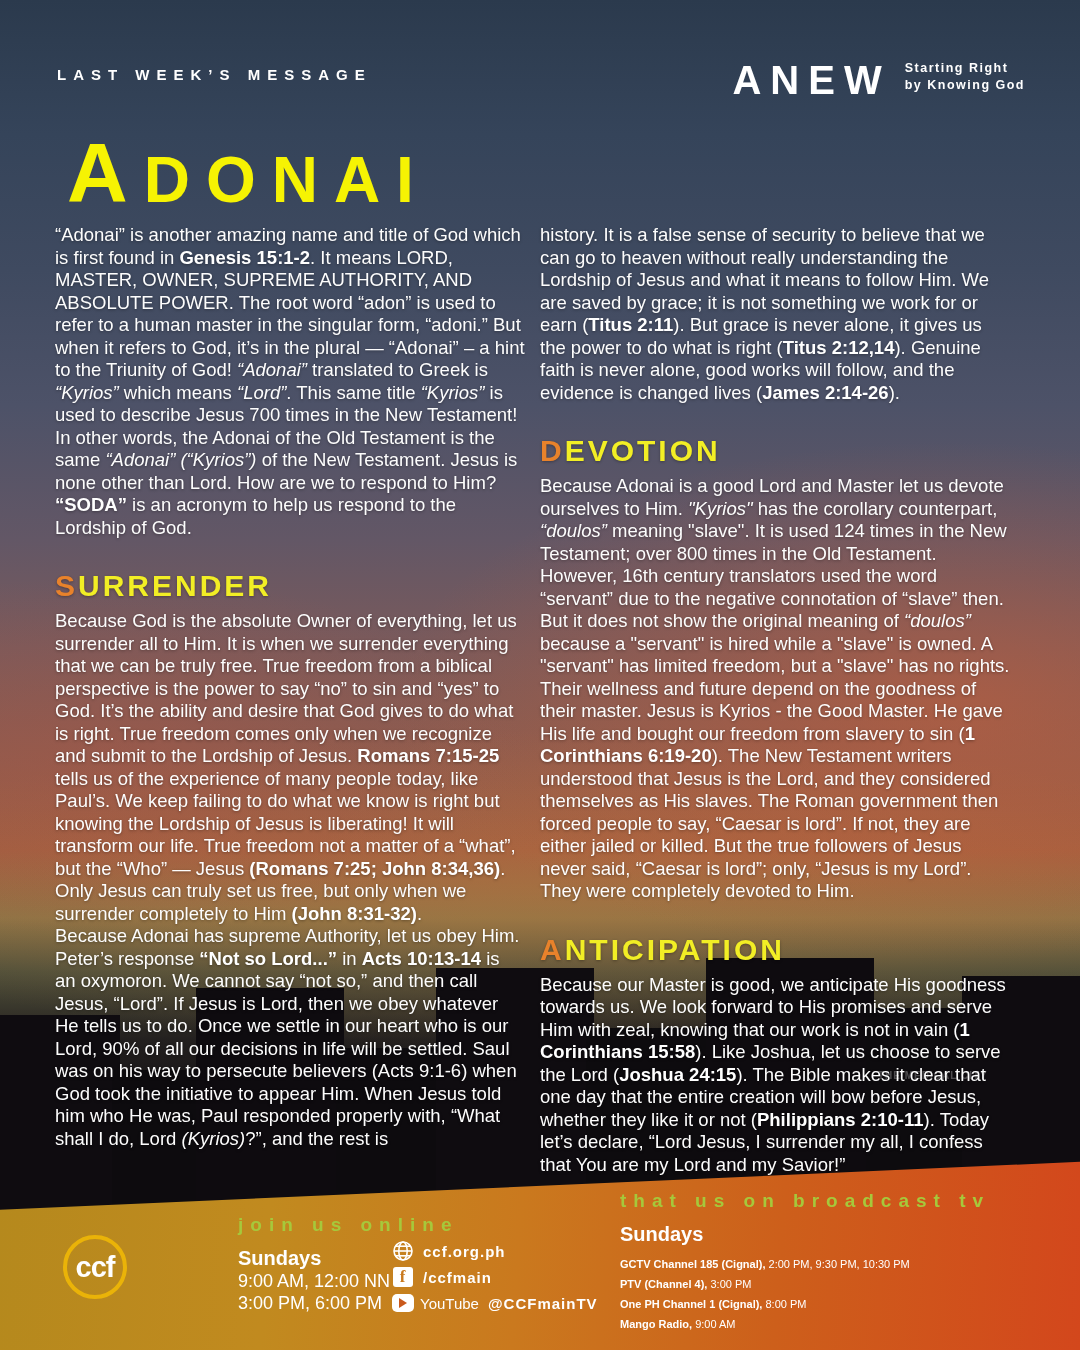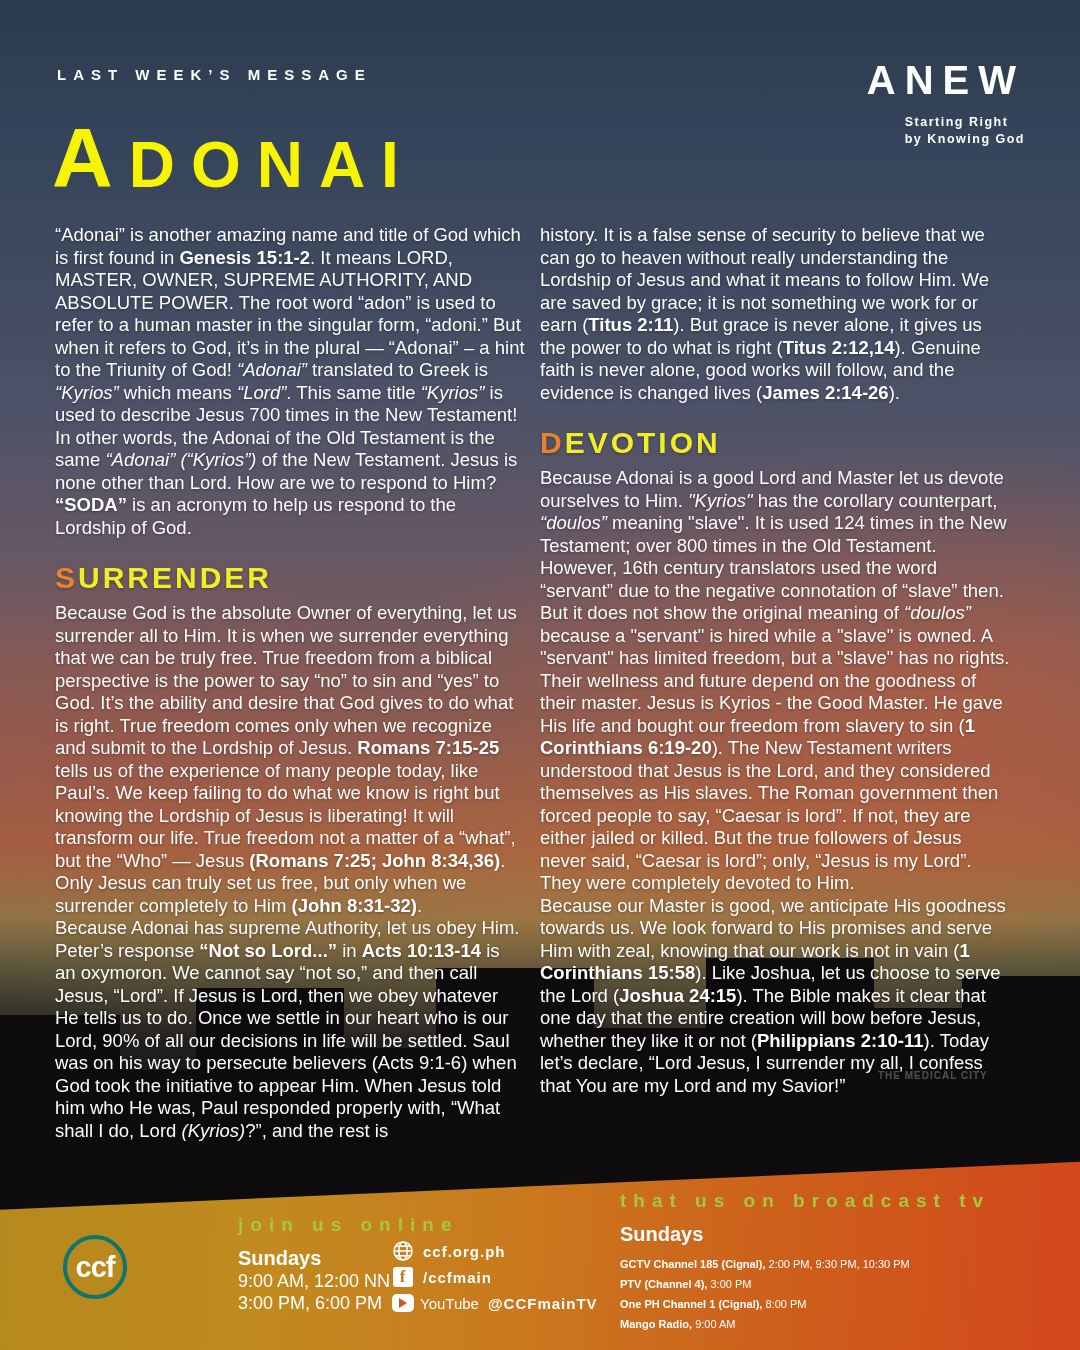--- a/index.html
+++ b/index.html
@@ -24,44 +24,44 @@
   .bld:nth-child(6){left:586px;width:128px;height:192px;}
   .bld:nth-child(7){left:706px;width:168px;height:262px;background:#0e0b0f;}
   .bld:nth-child(8){left:866px;width:108px;height:212px;}
   .bld:nth-child(9){left:962px;width:118px;height:244px;background:#0f0c10;}
   .photo-sign{position:absolute;left:878px;top:1070px;font-size:10px;font-weight:700;
     letter-spacing:1px;color:rgba(255,255,255,.28);}
 
   
   .kicker{position:absolute;left:57px;top:66px;font-size:15px;font-weight:700;
     letter-spacing:7px;color:#fff;}
-  .series{position:absolute;right:55px;top:60px;display:flex;align-items:flex-end;gap:14px;flex-direction:column;}
+  .series{position:absolute;right:55px;top:60px;display:flex;align-items:flex-start;gap:14px;}
   .anew-name{font-size:40px;font-weight:700;letter-spacing:9px;line-height:1;}
   .anew-tag{font-size:12.5px;font-weight:700;letter-spacing:1.5px;line-height:1.35;}
 
   
-  .title{position:absolute;left:52px;top:112px;margin:0;font-size:64px;font-weight:700;
+  .title{position:absolute;left:52px;top:112px;margin:15px;font-size:64px;font-weight:700;
     letter-spacing:16px;color:#f6f303;text-transform:uppercase;line-height:1.1;}
   .title::first-letter{font-size:84px;}
 
   
   .cols{position:absolute;left:55px;top:224px;width:972px;display:flex;gap:15px;}
   .col{width:470px;font-size:18.5px;line-height:22.5px;
     text-shadow:0 1px 3px rgba(0,0,0,.35);color:#fdfdfd;}
   .col p{margin:0;}
   .col b{font-weight:700;color:#fff;}
-  .sec-h{margin:24px 0 9px;font-size:30px;font-weight:700;letter-spacing:3px;
+  .sec-h{margin:32px 0 9px;font-size:30px;font-weight:700;letter-spacing:3px;
     color:#f2ee25;line-height:1;text-shadow:0 1px 3px rgba(0,0,0,.3);}
   .sec-h::first-letter{color:#e8822b;}
 
   
   .footer{position:absolute;left:0;top:1158px;width:1080px;height:192px;
     clip-path:polygon(0 27%,100% 2%,100% 100%,0 100%);
     background:linear-gradient(94deg,#b5891d 0%,#c18a1f 25%,#ca791e 48%,#cd5f1b 72%,#d3471c 100%);}
-  .ccf{position:absolute;left:63px;top:1235px;width:56px;height:56px;border:4px solid #0f766e;
+  .ccf{position:absolute;left:63px;top:1235px;width:56px;height:56px;border:4px solid #eab308;
     border-radius:50%;display:flex;align-items:center;justify-content:center;
     font-size:29px;font-weight:700;letter-spacing:-1px;color:#fff;}
   .f-heading{font-size:19px;font-weight:700;letter-spacing:7px;color:#a6c83b;}
   .online{position:absolute;left:238px;top:1214px;}
   .f-day{font-size:20px;font-weight:700;margin-top:11px;}
   .f-times{font-size:18px;line-height:22px;}
   .social{position:absolute;left:392px;top:1240px;display:flex;flex-direction:column;gap:4px;}
   .s-row{display:flex;align-items:center;gap:9px;font-size:15px;font-weight:700;letter-spacing:1px;}
   .s-icon{width:22px;height:22px;display:flex;align-items:center;justify-content:center;}
   .fb{width:20px;height:20px;background:#fff;border-radius:3px;color:#c9791e;
@@ -111,20 +111,21 @@
     <div class="col">
       <p>“Adonai” is another amazing name and title of God which is first found in <b>Genesis 15:1-2</b>. It means LORD, MASTER, OWNER, SUPREME AUTHORITY, AND ABSOLUTE POWER. The root word “adon” is used to refer to a human master in the singular form, “adoni.” But when it refers to God, it’s in the plural — “Adonai” – a hint to the Triunity of God! <i>“Adonai”</i> translated to Greek is <i>“Kyrios”</i> which means <i>“Lord”</i>. This same title <i>“Kyrios”</i> is used to describe Jesus 700 times in the New Testament! In other words, the Adonai of the Old Testament is the same <i>“Adonai” (“Kyrios”)</i> of the New Testament. Jesus is none other than Lord. How are we to respond to Him? <b>“SODA”</b> is an acronym to help us respond to the Lordship of God.</p>
       <h2 class="sec-h">SURRENDER</h2>
       <p>Because God is the absolute Owner of everything, let us surrender all to Him. It is when we surrender everything that we can be truly free. True freedom from a biblical perspective is the power to say “no” to sin and “yes” to God. It’s the ability and desire that God gives to do what is right. True freedom comes only when we recognize and submit to the Lordship of Jesus. <b>Romans 7:15-25</b> tells us of the experience of many people today, like Paul’s. We keep failing to do what we know is right but knowing the Lordship of Jesus is liberating! It will transform our life. True freedom not a matter of a “what”, but the “Who” — Jesus <b>(Romans 7:25; John 8:34,36)</b>. Only Jesus can truly set us free, but only when we surrender completely to Him <b>(John 8:31-32)</b>.</p>
       <p>Because Adonai has supreme Authority, let us obey Him. Peter’s response <b>“Not so Lord...”</b> in <b>Acts 10:13-14</b> is an oxymoron. We cannot say “not so,” and then call Jesus, “Lord”. If Jesus is Lord, then we obey whatever He tells us to do. Once we settle in our heart who is our Lord, 90% of all our decisions in life will be settled. Saul was on his way to persecute believers (Acts 9:1-6) when God took the initiative to appear Him. When Jesus told him who He was, Paul responded properly with, “What shall I do, Lord <i>(Kyrios)</i>?”, and the rest is</p>
     </div>
     <div class="col">
       <p>history. It is a false sense of security to believe that we can go to heaven without really understanding the Lordship of Jesus and what it means to follow Him. We are saved by grace; it is not something we work for or earn (<b>Titus 2:11</b>). But grace is never alone, it gives us the power to do what is right (<b>Titus 2:12,14</b>). Genuine faith is never alone, good works will follow, and the evidence is changed lives (<b>James 2:14-26</b>).</p>
       <h2 class="sec-h">DEVOTION</h2>
       <p>Because Adonai is a good Lord and Master let us devote ourselves to Him. <i>"Kyrios"</i> has the corollary counterpart, <i>“doulos”</i> meaning "slave". It is used 124 times in the New Testament; over 800 times in the Old Testament. However, 16th century translators used the word “servant” due to the negative connotation of “slave” then. But it does not show the original meaning of <i>“doulos”</i> because a "servant" is hired while a "slave" is owned. A "servant" has limited freedom, but a "slave" has no rights. Their wellness and future depend on the goodness of their master. Jesus is Kyrios - the Good Master. He gave His life and bought our freedom from slavery to sin (<b>1 Corinthians 6:19-20</b>). The New Testament writers understood that Jesus is the Lord, and they considered themselves as His slaves. The Roman government then forced people to say, “Caesar is lord”. If not, they are either jailed or killed. But the true followers of Jesus never said, “Caesar is lord”; only, “Jesus is my Lord”. They were completely devoted to Him.</p>
+      <h2 class="sec-h">ANTICIPATION</h2>
       <p>Because our Master is good, we anticipate His goodness towards us. We look forward to His promises and serve Him with zeal, knowing that our work is not in vain (<b>1 Corinthians 15:58</b>). Like Joshua, let us choose to serve the Lord (<b>Joshua 24:15</b>). The Bible makes it clear that one day that the entire creation will bow before Jesus, whether they like it or not (<b>Philippians 2:10-11</b>). Today let’s declare, “Lord Jesus, I surrender my all, I confess that You are my Lord and my Savior!”</p>
     </div>
   </div>
 
   <div class="footer"></div>
 
   <div class="ccf">ccf</div>
 
   <div class="online">
     <div class="f-heading">join us online</div>

